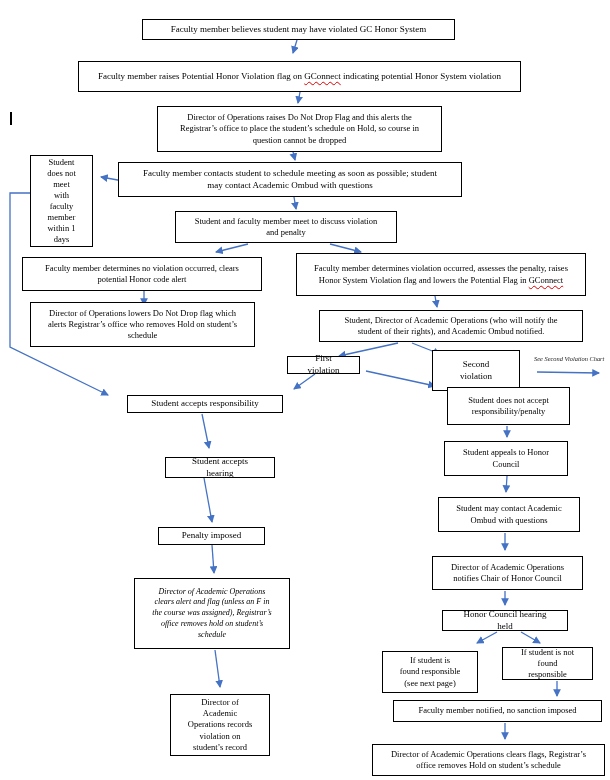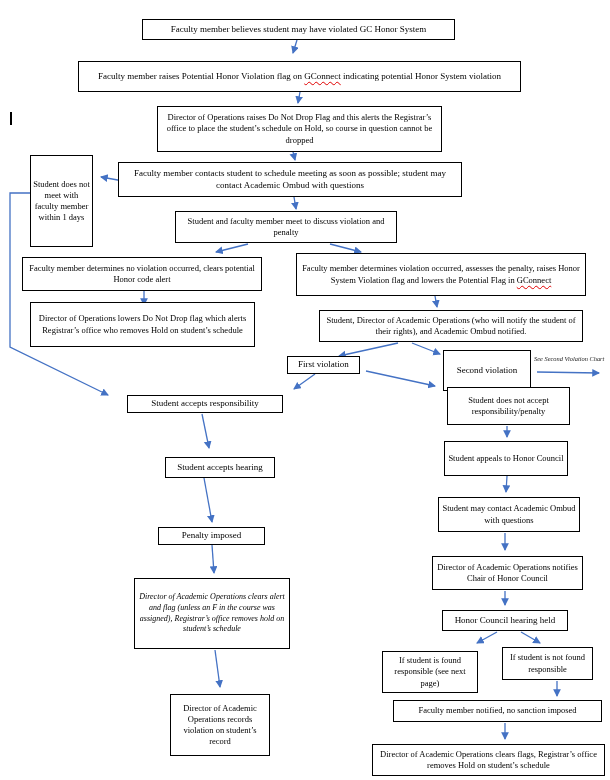--- a/index.html
+++ b/index.html
@@ -1,20 +1,20 @@
 <!DOCTYPE html>
 <html><head>
 <meta charset="utf-8">
 <style>
   html,body{margin:0;padding:0;background:#fff;}
   #page{position:relative;width:610px;height:780px;background:#fff;overflow:hidden;
         font-family:"Liberation Serif","DejaVu Serif",serif;color:#000;}
   .box{position:absolute;box-sizing:border-box;border:1.4px solid #000;background:#fff;
        display:flex;align-items:center;justify-content:center;text-align:center;
-       font-size:8.5px;line-height:1.3;padding:1px 1px;}
+       font-size:8.5px;line-height:1.3;padding:1px 16px;}
   .bt{display:inline-block;}
   .fs9{font-size:9px;}
   .fs8{font-size:8px;line-height:1.35;font-style:italic;}
   .misspell{text-decoration:underline;text-decoration-style:wavy;text-decoration-color:#e00000;
             text-decoration-thickness:1px;text-underline-offset:2px;}
   #connectors{position:absolute;left:0;top:0;pointer-events:none;}
   #side-note{position:absolute;left:534px;top:355px;font-size:6.4px;font-style:italic;
              white-space:nowrap;color:#1a1a1a;font-family:"Liberation Serif",serif;}
   #text-cursor{position:absolute;left:10px;top:112px;width:1.5px;height:13px;background:#000;}
 </style>
@@ -99,21 +99,21 @@
     </div>
 
   <div class="box" style="left:319px;top:310px;width:264px;height:32px">
     <span class="bt">Student, Director of Academic Operations (who will notify the student of their rights), and Academic Ombud notified.</span>
     </div>
 
   <div class="box fs9" style="left:287px;top:356px;width:73px;height:18px">
     <span class="bt">First violation</span>
     </div>
 
-  <div class="box fs9" style="left:443px;top:350px;width:88px;height:41px">
+  <div class="box fs9" style="left:432px;top:350px;width:88px;height:41px">
     <span class="bt">Second violation</span>
     </div>
 
   <div class="box fs9" style="left:127px;top:395px;width:156px;height:18px">
     <span class="bt">Student accepts responsibility</span>
     </div>
 
   <div class="box" style="left:447px;top:387px;width:123px;height:38px">
     <span class="bt">Student does not accept responsibility/penalty</span>
     </div>

